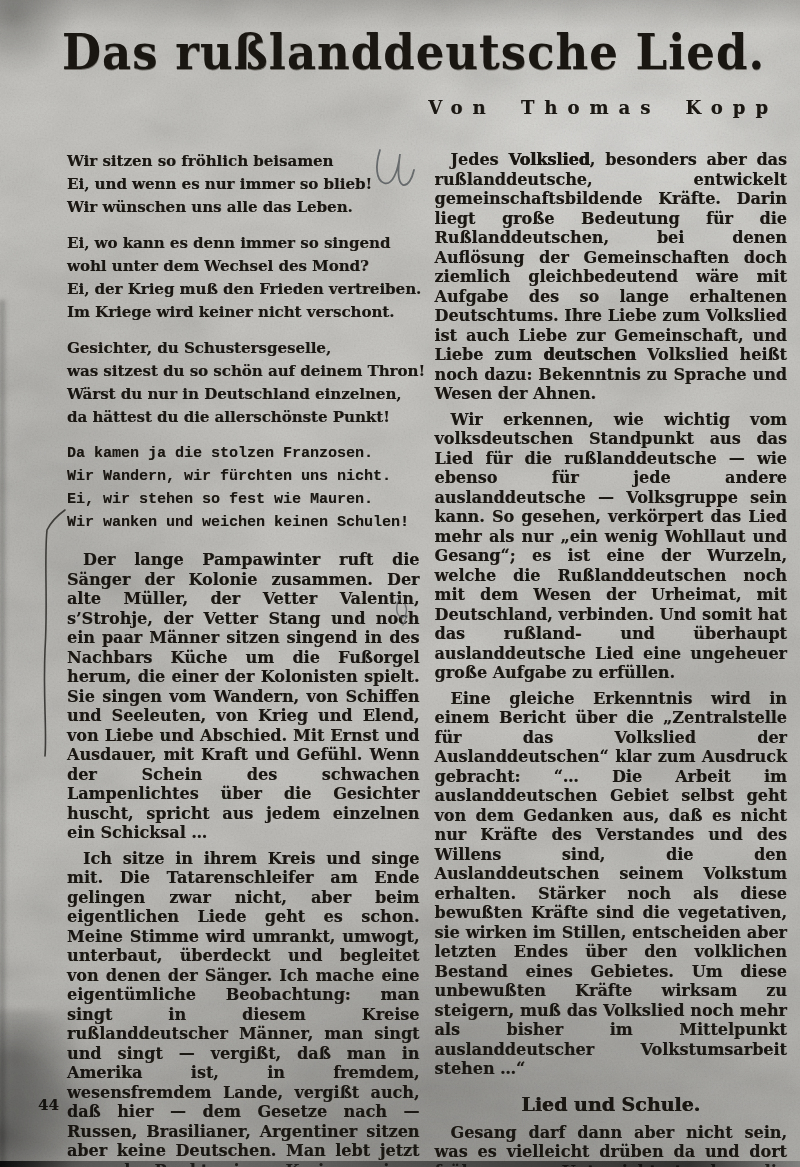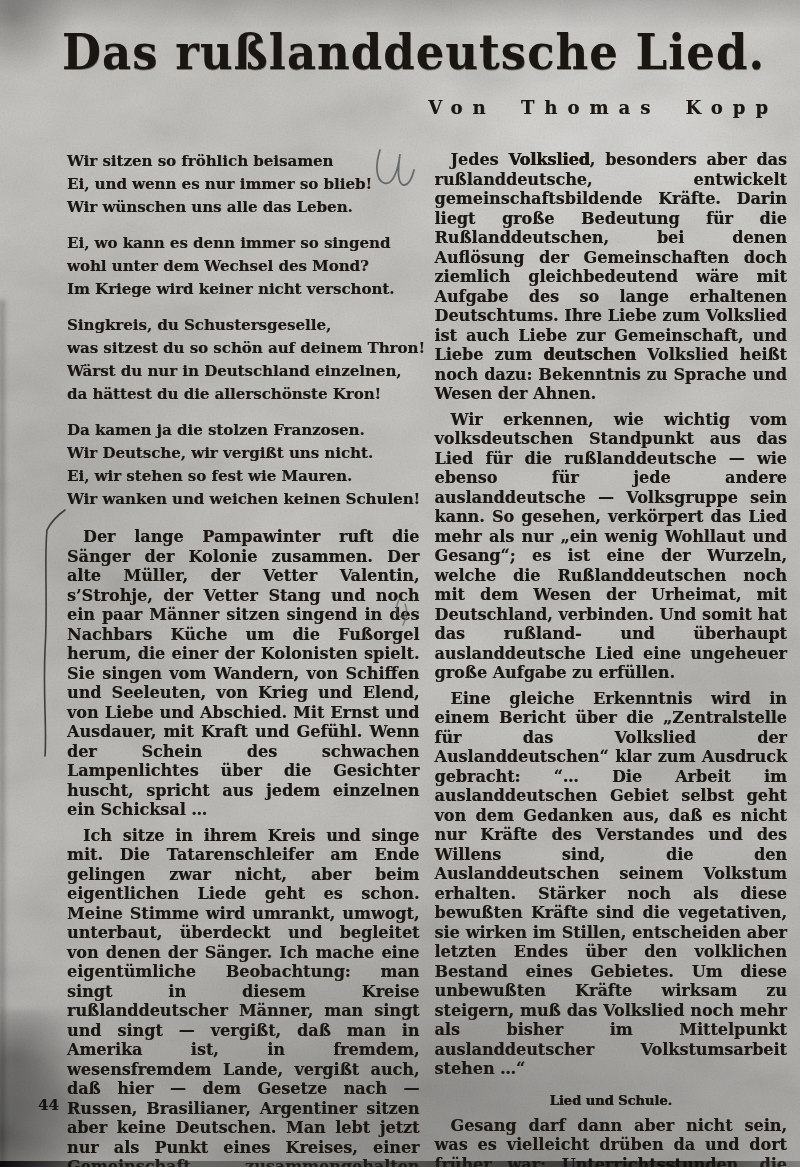--- a/index.html
+++ b/index.html
@@ -29,24 +29,24 @@
     position:absolute;left:34px;top:150px;right:13px;bottom:40px;
     display:flex;gap:15px;z-index:2;margin-left:33px;
   }
   .col{flex:1 1 0;min-width:0;}
   .stanza{margin:0 0 13px 0;}
   .pline{font-size:15px;line-height:23px;font-weight:bold;white-space:nowrap;}
   .para{
     margin:0 0 6px 0;font-size:16px;line-height:19.5px;font-weight:bold;
     text-align:justify;text-indent:16px;hyphens:auto;-webkit-hyphens:auto;
   }
-  .col .stanza:last-of-type{margin-bottom:16px;}
+  .col .stanza:last-of-type{margin-bottom:16px;font-family:Liberation Mono, monospace;}
   .para .bold{font-weight:bold;text-shadow:.6px 0 0 #1b1712, .3px .3px .6px rgba(25,18,10,.45);}
   .heading{
-    text-align:center;font-size:13px;font-weight:bold;margin:14px 0 8px 0;
+    text-align:center;font-size:19px;font-weight:bold;margin:14px 0 8px 0;
     text-shadow:.5px 0 0 #1b1712;
   }
   .pageno{position:absolute;left:38px;top:1096px;font-size:15px;font-weight:bold;z-index:2;}
   .mark{position:absolute;pointer-events:none;z-index:3;}
   .smudge-bl{
     position:absolute;left:-10px;top:1010px;width:140px;height:160px;z-index:4;pointer-events:none;
     background:
       radial-gradient(circle at 18% 28%, rgba(10,10,10,.38), transparent 42%),
       radial-gradient(circle at 8% 78%, rgba(5,5,5,.5), transparent 50%),
       radial-gradient(circle at 55% 60%, rgba(20,20,20,.22), transparent 55%);
@@ -82,31 +82,32 @@
   <div class="columns">
     <div class="col ink">
         <div class="stanza">
           <div class="pline">Wir sitzen so fröhlich beisamen</div>
           <div class="pline">Ei, und wenn es nur immer so blieb!</div>
           <div class="pline">Wir wünschen uns alle das Leben.</div>
         </div>
         <div class="stanza">
           <div class="pline">Ei, wo kann es denn immer so singend</div>
           <div class="pline">wohl unter dem Wechsel des Mond?</div>
+          <div class="pline">Ei, der Krieg muß den Frieden vertreiben.</div>
           <div class="pline">Im Kriege wird keiner nicht verschont.</div>
         </div>
         <div class="stanza">
-          <div class="pline">Singkreis, du Schustersgeselle,</div>
+          <div class="pline">Gesichter, du Schustersgeselle,</div>
           <div class="pline">was sitzest du so schön auf deinem Thron!</div>
           <div class="pline">Wärst du nur in Deutschland einzelnen,</div>
-          <div class="pline">da hättest du die allerschönste Kron!</div>
+          <div class="pline">da hättest du die allerschönste Punkt!</div>
         </div>
         <div class="stanza">
           <div class="pline">Da kamen ja die stolzen Franzosen.</div>
-          <div class="pline">Wir Deutsche, wir vergißt uns nicht.</div>
+          <div class="pline">Wir Wandern, wir fürchten uns nicht.</div>
           <div class="pline">Ei, wir stehen so fest wie Mauren.</div>
           <div class="pline">Wir wanken und weichen keinen Schulen!</div>
         </div>
         <p class="para" lang="de"><span>Der lange Pampawinter ruft die Sänger der Kolonie zusammen. Der alte Müller, der Vetter Valentin, s’Strohje, der Vetter Stang und noch ein paar Männer sitzen singend in des Nachbars Küche um die Fußorgel herum, die einer der Kolonisten spielt. Sie singen vom Wandern, von Schiffen und Seeleuten, von Krieg und Elend, von Liebe und Abschied. Mit Ernst und Ausdauer, mit Kraft und Gefühl. Wenn der Schein des schwachen Lampenlichtes über die Gesichter huscht, spricht aus jedem einzelnen ein Schicksal …</span></p>
         <p class="para" lang="de"><span>Ich sitze in ihrem Kreis und singe mit. Die Tatarenschleifer am Ende gelingen zwar nicht, aber beim eigentlichen Liede geht es schon. Meine Stimme wird umrankt, umwogt, unterbaut, überdeckt und begleitet von denen der Sänger. Ich mache eine eigentümliche Beobachtung: man singt in diesem Kreise rußlanddeutscher Männer, man singt und singt — vergißt, daß man in Amerika ist, in fremdem, wesensfremdem Lande, vergißt auch, daß hier — dem Gesetze nach — Russen, Brasilianer, Argentiner sitzen aber keine Deutschen. Man lebt jetzt nur als Punkt eines Kreises, einer Gemeinschaft, zusammengehalten durch das Volkslied. Könnte es nicht der Singkreis sein, in dem man vor Jahren als Wanderbursche in der Lünebürger Heide saß? Oder an der österreichischen Donau, in der Pfalz, im Schwarzwald?</span></p>
       </div>
     <div class="col ink">
         <p class="para" lang="de"><span>Jedes </span><span class="bold">Volkslied</span><span>, besonders aber das rußlanddeutsche, entwickelt gemeinschaftsbildende Kräfte. Darin liegt große Bedeutung für die Rußlanddeutschen, bei denen Auflösung der Gemeinschaften doch ziemlich gleichbedeutend wäre mit Aufgabe des so lange erhaltenen Deutschtums. Ihre Liebe zum Volkslied ist auch Liebe zur Gemeinschaft, und Liebe zum </span><span class="bold">deutschen</span><span> Volkslied heißt noch dazu: Bekenntnis zu Sprache und Wesen der Ahnen.</span></p>
         <p class="para" lang="de"><span>Wir erkennen, wie wichtig vom volksdeutschen Standpunkt aus das Lied für die rußlanddeutsche — wie ebenso für jede andere auslanddeutsche — Volksgruppe sein kann. So gesehen, verkörpert das Lied mehr als nur „ein wenig Wohllaut und Gesang“; es ist eine der Wurzeln, welche die Rußlanddeutschen noch mit dem Wesen der Urheimat, mit Deutschland, verbinden. Und somit hat das rußland- und überhaupt auslanddeutsche Lied eine ungeheuer große Aufgabe zu erfüllen.</span></p>
         <p class="para" lang="de"><span>Eine gleiche Erkenntnis wird in einem Bericht über die „Zentralstelle für das Volkslied der Auslanddeutschen“ klar zum Ausdruck gebracht: “… Die Arbeit im auslanddeutschen Gebiet selbst geht von dem Gedanken aus, daß es nicht nur Kräfte des Verstandes und des Willens sind, die den Auslanddeutschen seinem Volkstum erhalten. Stärker noch als diese bewußten Kräfte sind die vegetativen, sie wirken im Stillen, entscheiden aber letzten Endes über den volklichen Bestand eines Gebietes. Um diese unbewußten Kräfte wirksam zu steigern, muß das Volkslied noch mehr als bisher im Mittelpunkt auslanddeutscher Volkstumsarbeit stehen …“</span></p>

